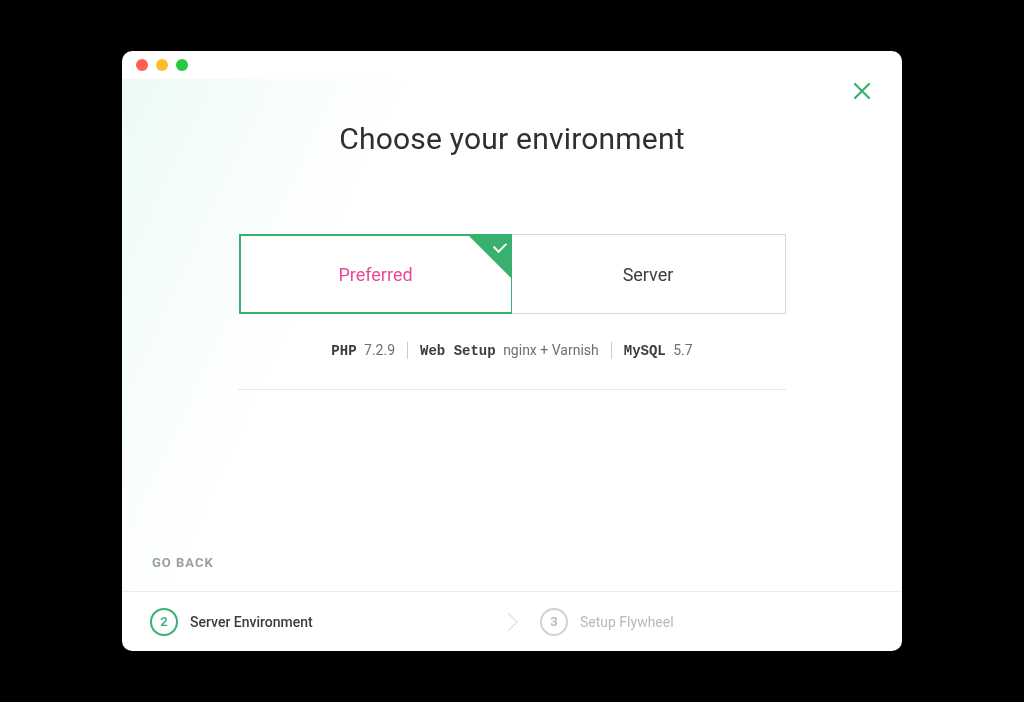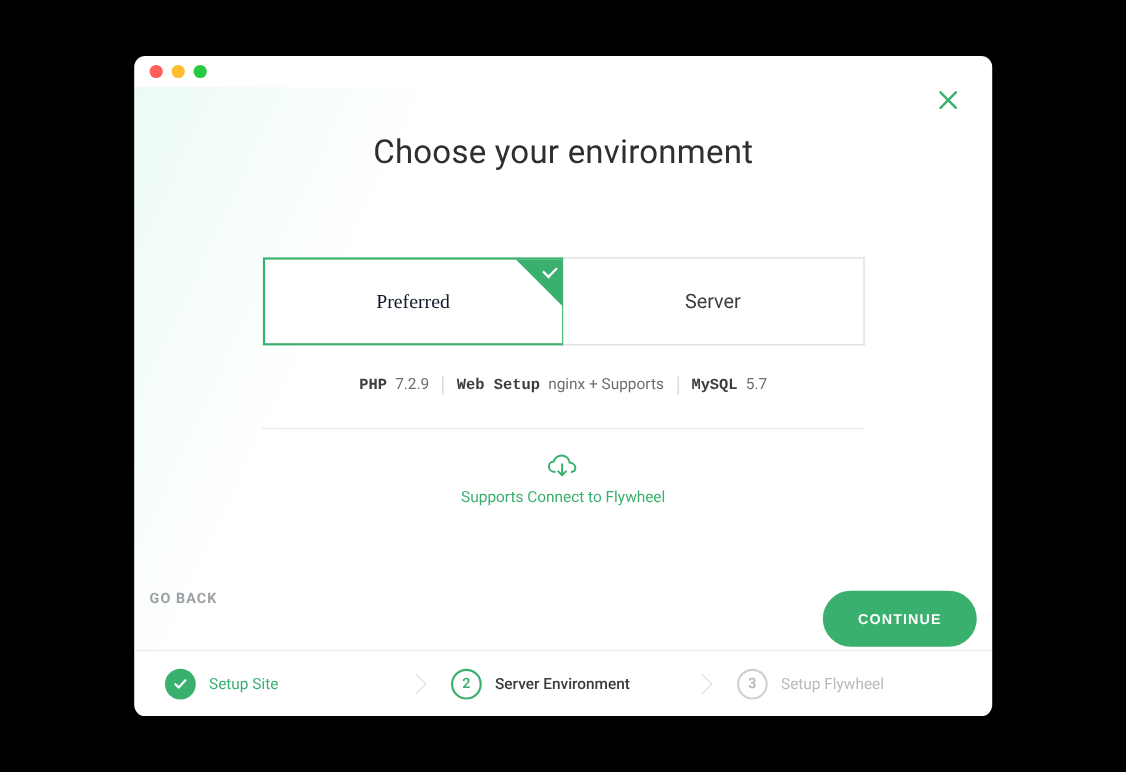--- a/index.html
+++ b/index.html
@@ -76,22 +76,21 @@
       align-items: center;
       justify-content: center;
       font-size: 18px;
       color: #3b3d40;
       cursor: pointer;
       position: relative;
       background: #fff;
     }
     .option-card.selected {
       border: 2px solid #3ab06f;
-      color: #0f172a;
-      font-family: Liberation Serif, serif;
+      color: #ec4899;
     }
     .option-card.selected + .option-card {
       border-left: none;
     }
     .option-card:not(.selected) {
       margin-left: -1px;
     }
     .corner-check {
       position: absolute;
       top: 0;
@@ -141,23 +140,23 @@
       margin-top: 8px;
       font-size: 14px;
     }
     .action-bar {
       position: absolute;
       bottom: 64px;
       left: 0;
       right: 0;
       height: 50px;
       display: flex;
-      align-items: flex-start;
+      align-items: center;
       justify-content: space-between;
-      padding: 0 14px;
+      padding: 0 30px;
     }
     .go-back {
       color: #9aa0a3;
       font-size: 13px;
       font-weight: 700;
       letter-spacing: 1px;
       cursor: pointer;
     }
     .continue-btn {
       background: #3ab06f;
@@ -253,55 +252,37 @@
       </div>
     </div>
 
     <div class="spec-row">
       <div class="spec-item">
         <span class="spec-label">PHP</span>
         <span class="spec-val">7.2.9</span>
       </div>
       <div class="spec-item">
         <span class="spec-label">Web Setup</span>
-        <span class="spec-val">nginx + Supports</span>
+        <span class="spec-val">nginx + Varnish</span>
       </div>
       <div class="spec-item">
         <span class="spec-label">MySQL</span>
         <span class="spec-val">5.7</span>
       </div>
     </div>
 
     <div class="divider"></div>
 
-    <div class="flywheel-block">
-      <span>
-        <svg width="30" height="24" viewBox="0 0 30 24" fill="none" stroke="#3ab06f" stroke-width="1.8">
-          <path d="M8 17 C4 17 2 14.5 2 12 C2 9.5 4 7.5 6.5 7.5 C7 4.5 10 2 13.5 2 C17.5 2 20.5 5 20.8 8.5 C24 8.8 26 11 26 13.5 C26 16 24 17 22 17"></path>
-          <path d="M14 10 L14 20 M10.5 16.5 L14 20 L17.5 16.5" stroke-linecap="round" stroke-linejoin="round"></path>
-        </svg>
-      </span>
-      <div class="flywheel-text">Supports Connect to Flywheel</div>
-    </div>
   </div>
 
   <div class="action-bar">
     <div class="go-back">GO BACK</div>
-    <button class="continue-btn">CONTINUE</button>
   </div>
 
   <div class="stepper">
-    <div class="step done">
-      <div class="step-circle">
-        <svg width="12" height="10" viewBox="0 0 12 10">
-            <path d="M1.5 5 L4.5 8 L10.5 1.5" stroke="#fff" stroke-width="2" fill="none" stroke-linecap="round" stroke-linejoin="round"></path>
-          </svg>
-      </div>
-      <div class="step-label">Setup Site</div>
-    </div>
     <div class="step active">
       <div class="step-circle">2</div>
       <div class="step-label">Server Environment</div>
     </div>
     <div class="step upcoming">
       <div class="step-circle">3</div>
       <div class="step-label">Setup Flywheel</div>
     </div>
   </div>
 </div>

